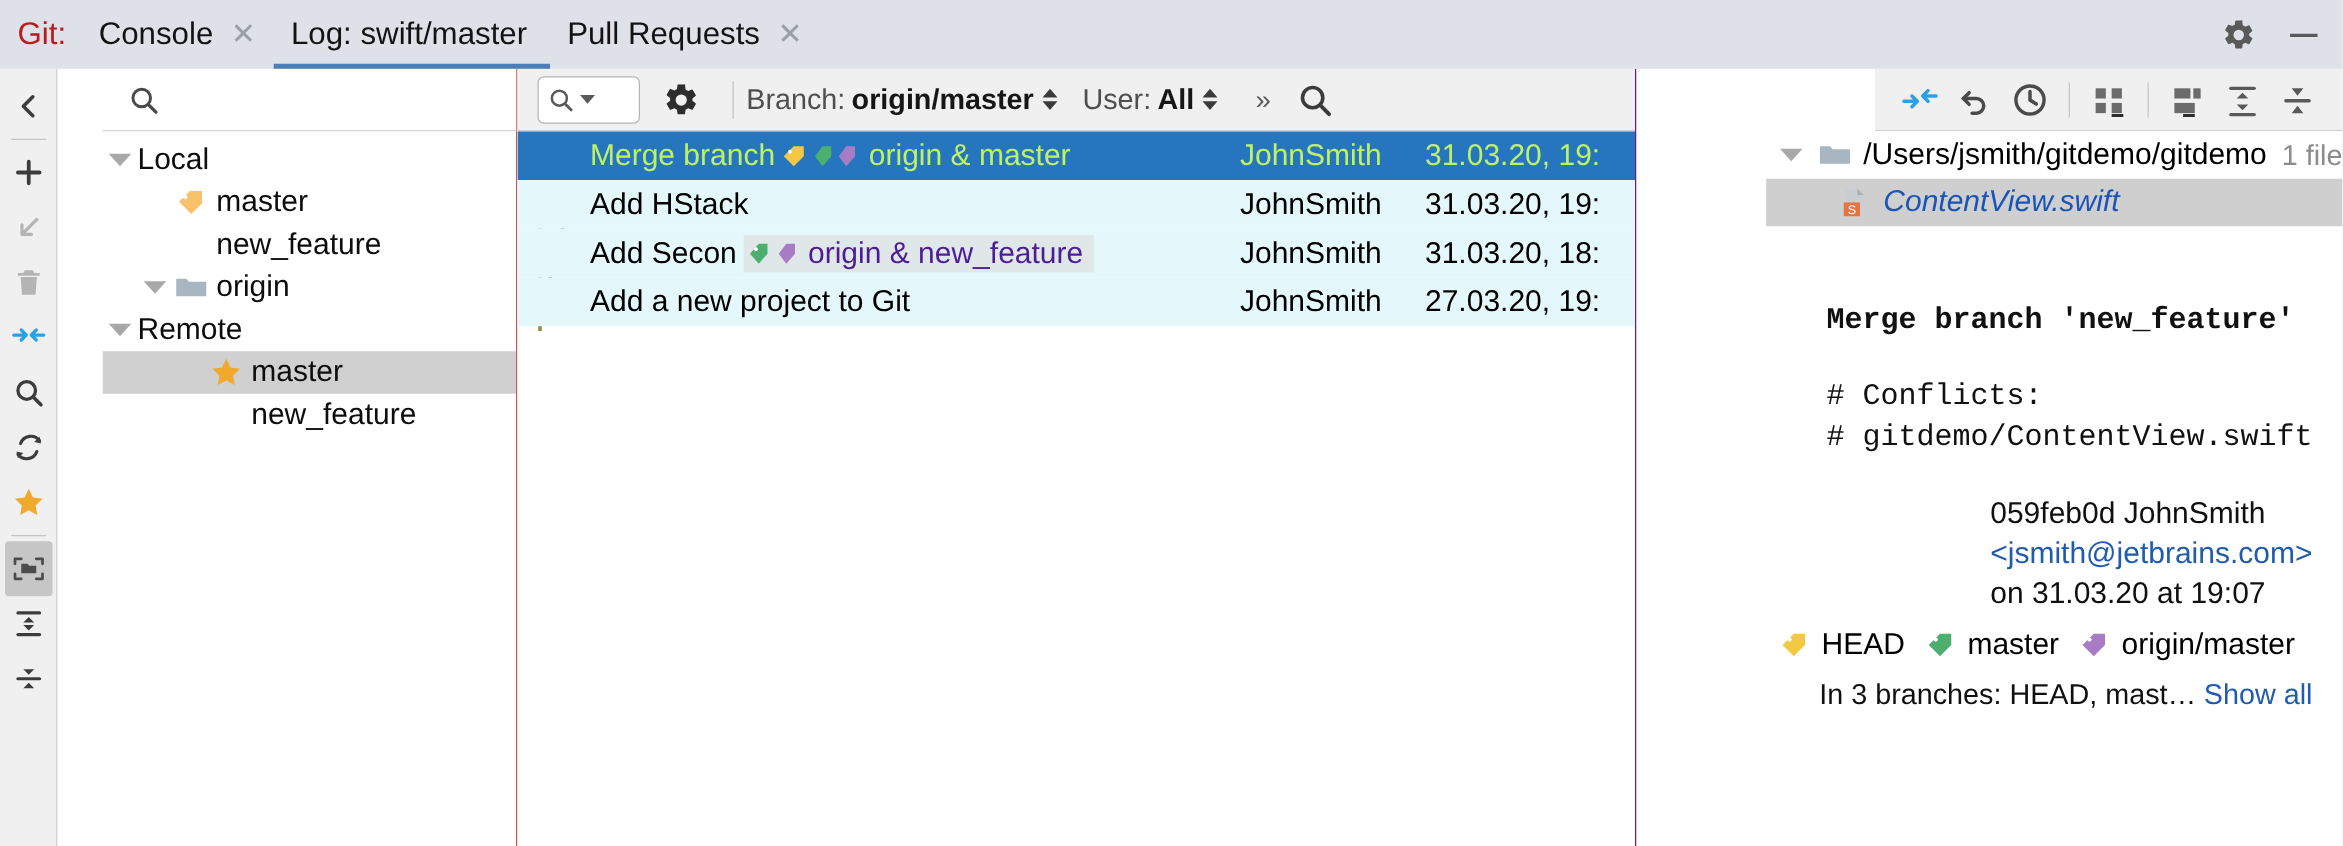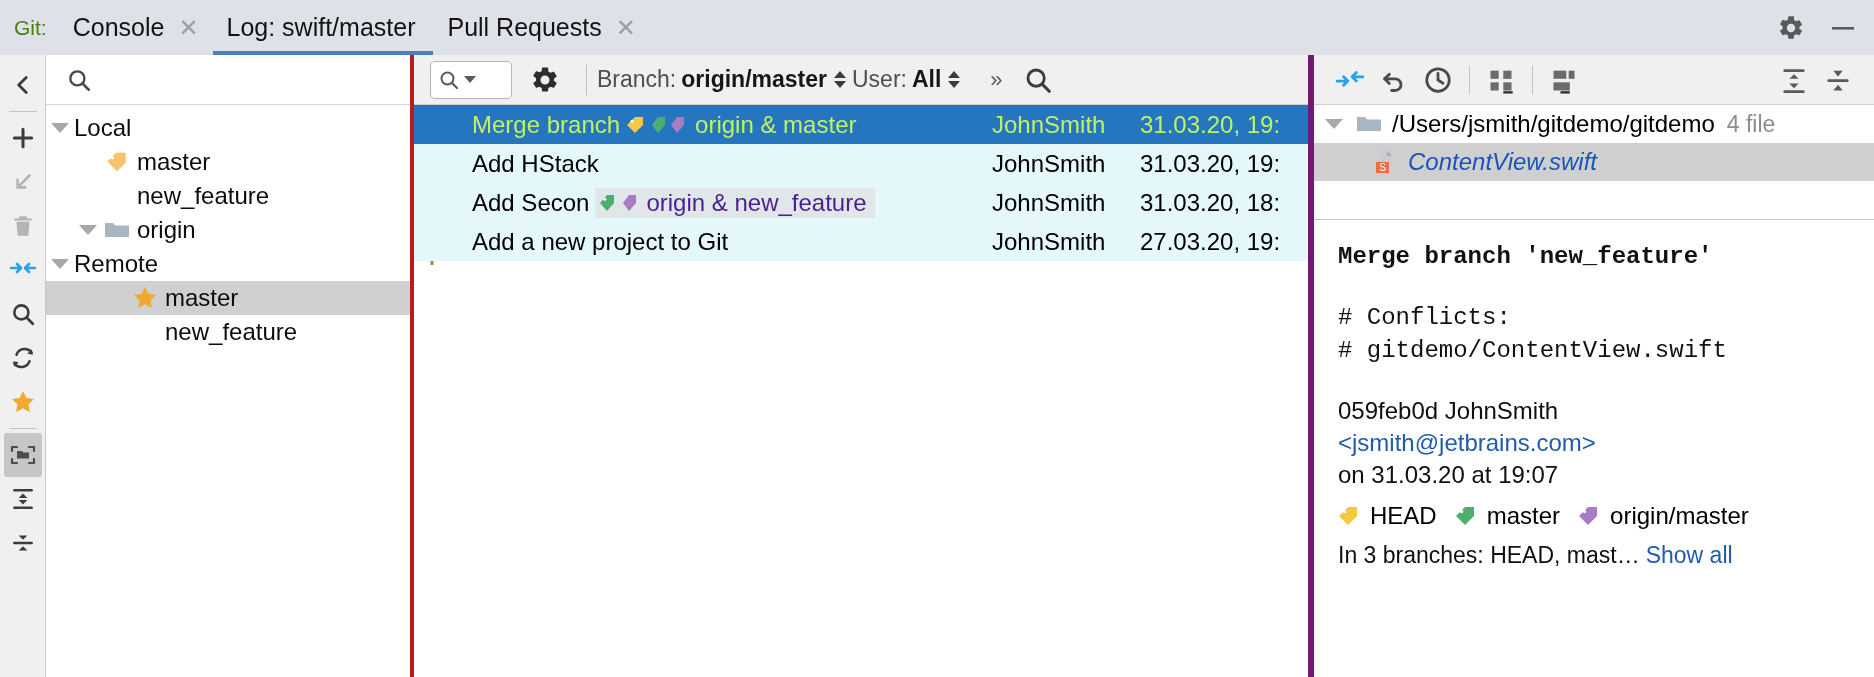--- a/index.html
+++ b/index.html
@@ -15,21 +15,21 @@
   
   .tabbar {
     height: 55px; min-height: 55px;
     background: #dfe1e8;
     display: flex; align-items: stretch;
     position: relative;
   }
   .tab-prefix {
     display: flex; align-items: center;
     padding: 0 12px 0 14px;
-    font-size: 21px; color: #4d7c0f;
+    font-size: 25px; color: #b91c1c;
   }
   .tab {
     display: flex; align-items: center;
     padding: 0 14px;
     font-size: 25px; color: #131313;
     position: relative;
     cursor: default;
     white-space: nowrap;
   }
   .tab .tab-label { padding-right: 4px; }
@@ -64,22 +64,22 @@
     display: flex; align-items: center; justify-content: center;
     cursor: pointer; border-radius: 3px;
   }
   .vt-btn.selected { background: #c6c6c6; }
   .vt-sep { width: 28px; height: 1px; background: #c4c4c4; margin: 4px 0; }
 
   
   .branches {
     width: 368px; min-width: 368px;
     background: #ffffff;
-    border-right: 4px solid #b91c1c;
-    display: flex; flex-direction: column;
+    border-right: 1px solid #b91c1c;
+    display: flex; flex-direction: column; padding-left: 36px;
   }
   .branch-search {
     height: 50px; min-height: 50px;
     border-bottom: 1px solid #d4d4d4;
     display: flex; align-items: center;
     padding-left: 20px;
     background: #ffffff;
   }
   .branch-tree { flex: 1; padding-top: 6px; overflow: hidden; }
   .tr-row {
@@ -136,22 +136,22 @@
   .reflabel { display: inline-flex; align-items: center; gap: 2px; margin: 0 6px; }
   .reflabel .txt { margin-left: 5px; }
   .reflabel.inline-chip {
     background: #dfe7e9; padding: 1px 8px 1px 4px; color: #4c1d95;
   }
 
   
   .details {
     width: 566px; min-width: 566px;
     background: #ffffff;
-    border-left: 6px solid #701a75;
-    display: flex; flex-direction: column;
+    border-left: 1px solid #701a75;
+    display: flex; flex-direction: column; align-items: flex-end;
   }
   .dettoolbar {
     height: 50px; min-height: 50px; background: #f0f0f0;
     display: flex; align-items: center; padding: 0 14px; gap: 0;
     border-bottom: 1px solid #cfcfcf;
   }
   .dt-btn { width: 44px; height: 40px; display: flex; align-items: center; justify-content: center; cursor: pointer; }
   .dt-sep { width: 1px; height: 28px; background: #c4c4c4; margin: 0 9px; }
   .filetree { background: #ffffff; }
   .ftrow { height: 38px; display: flex; align-items: center; font-size: 24px; white-space: nowrap; cursor: default; }
@@ -375,21 +375,21 @@
 
         <div class="filter">
           <span>Branch:</span>
           <b>origin/master</b>
           <span class="updown">
               <i class="u"></i>
               <i class="d"></i>
             </span>
         </div>
 
-        <div class="filter" style="">
+        <div class="filter" style="margin-left:14px;">
           <span>User:</span>
           <b>All</b>
           <span class="updown">
               <i class="u"></i>
               <i class="d"></i>
             </span>
         </div>
 
         <div class="chev2">»</div>
 
@@ -535,21 +535,21 @@
         <div class="ftrow">
           <div class="tw" style="margin-left:6px;">
               <i class="tri-caret"></i>
             </div>
           <div class="tr-ico" style="margin:0 8px 0 6px;">
             <svg width="28" height="24" viewBox="0 0 28 24">
                 <path fill="#a8b6c1" d="M2 5h8l2.2 2.4H26V19H2z"></path>
               </svg>
           </div>
           <span>/Users/jsmith/gitdemo/gitdemo</span>
-          <span class="ftcount">4 file</span>
+          <span class="ftcount">1 file</span>
         </div>
         <div class="ftrow sel">
           <div class="tw" style="margin-left:6px;"></div>
           <div class="tr-ico" style="margin:0 8px 0 22px;">
             <svg width="26" height="26" viewBox="0 0 26 26">
               <path fill="#c9cdd2" d="M6 2h9l5 5v9H6z"></path>
               <path fill="#a8b0b8" d="M15 2l5 5h-5z"></path>
               <rect x="4" y="13" width="13" height="11" fill="#e8733f"></rect>
               <text x="10.5" y="22" font-size="10" fill="#fff" text-anchor="middle" font-family="Liberation Sans">S</text>
             </svg>

